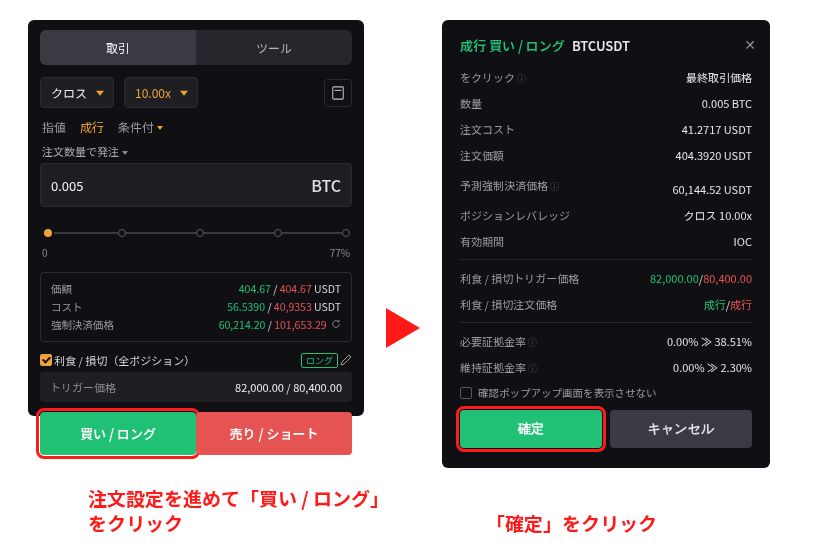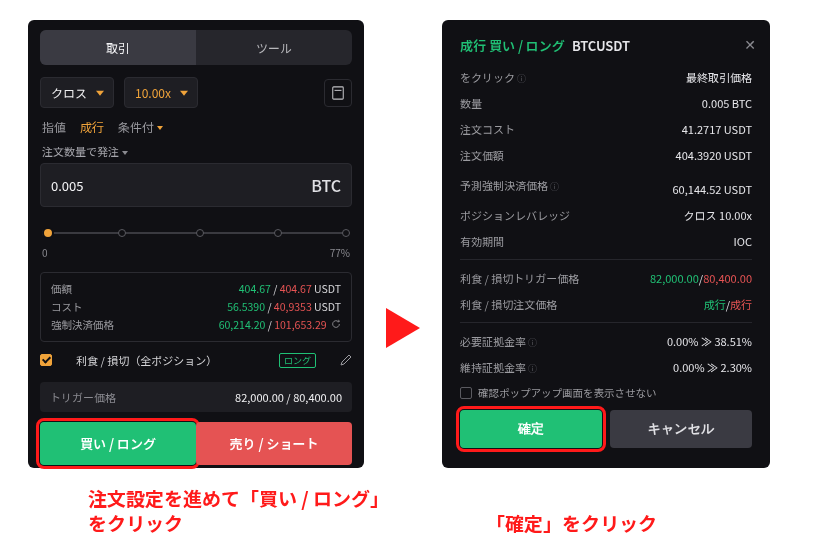--- a/index.html
+++ b/index.html
@@ -8,21 +8,21 @@
     font-family: -apple-system, "Hiragino Sans", "Noto Sans JP", sans-serif;
     width: 840px; height: 560px; position: relative;
     font-size: 12px;
   }
   .container { display: flex; align-items: flex-start; gap: 22px; padding: 20px 28px; }
   .panel {
     background: #101014;
     color: #d5d5d8;
     border-radius: 6px;
   }
-  .panel-left { width: 336px; height: 448px; padding: 10px 12px; }
+  .panel-left { width: 336px; height: 396px; padding: 10px 12px; }
   .panel-right { width: 328px; height: 448px; padding: 16px 18px 14px; position: relative; }
 
   
   .tabs { display: flex; background: #26262c; border-radius: 6px; overflow: hidden; margin-bottom: 12px; }
   .tabs .tab { flex: 1; text-align: center; padding: 9px 0; color: #b6b6ba; cursor: pointer; }
   .tabs .tab.active { background: #3a3a42; color: #f5f5f7; }
 
   .row-ctl { display: flex; gap: 10px; align-items: center; margin-bottom: 10px; }
   .dd {
     background: #1e1e23; border: 1px solid #2b2b31; border-radius: 4px;
@@ -77,21 +77,21 @@
   .slider-lbls { display: flex; justify-content: space-between; font-size: 10px; color: #8a8a90; margin: 2px 2px 10px; }
 
   .box-sec {
     border: 1px solid #2b2b31; border-radius: 4px; padding: 8px 10px 6px; margin-bottom: 10px;
   }
   .pair-row { display:flex; justify-content: space-between; align-items: center; font-size: 10.5px; margin-bottom: 3px; }
   .pair-row .key { color:#9b9ba0; }
   .g { color:#20c075; } .r { color:#e55353; } .w { color:#d5d5d8; } .o { color:#f0a33a;margin-top:8px; }
   .reload { display:inline-block; width:10px; height:10px; margin-left:2px; }
 
-  .tp-row { display:flex; align-items:center; gap:24px; font-size:11px; margin-bottom:14px; }
+  .tp-row { display:flex; align-items:center; gap:2px; font-size:11px; margin-bottom:4px; }
   .chk { width:12px; height:12px; border:1px solid #f0a33a; background:#f0a33a; position:relative; display:inline-block; border-radius:2px; }
   .chk::after { content:""; position:absolute; left:3px; top:0px; width:3px; height:6px; border:solid #101014; border-width:0 2px 2px 0; transform:rotate(45deg); }
   .badge { border:1px solid #20c075; color:#20c075; font-size:9px; padding:0 4px; border-radius:2px; margin-left:auto; }
   .pencil { width:12px; height:12px; }
 
   .trigger-row {
     background:#1e1e23; border-radius:4px; padding:7px 10px; display:flex; justify-content:space-between;
     font-size:11px; color:#8a8a90; margin-bottom:10px;
   }
   .trigger-row .v2 { color:#f0f0f2; }

